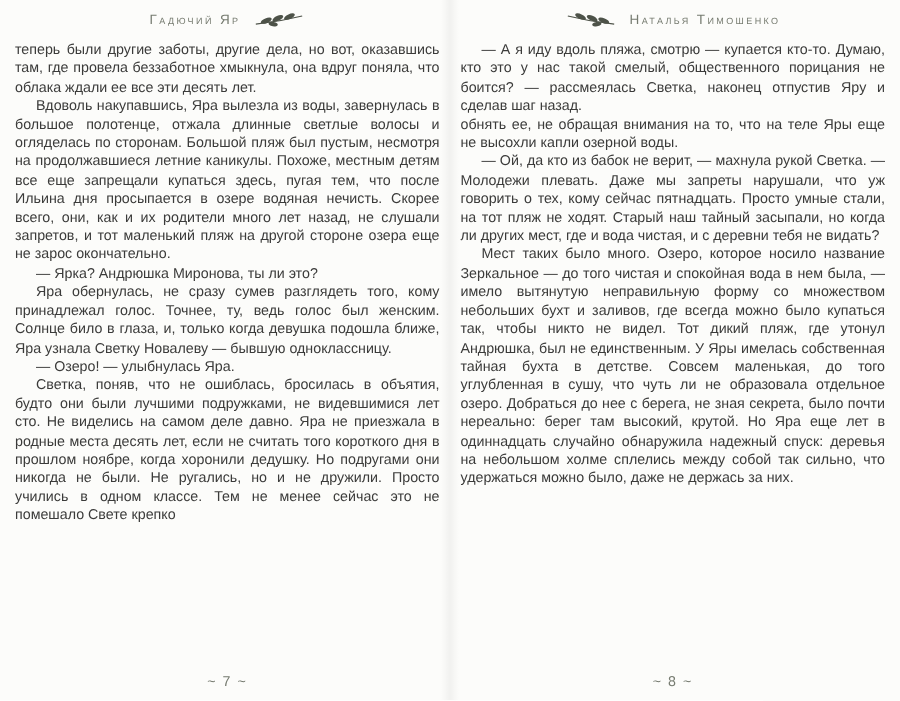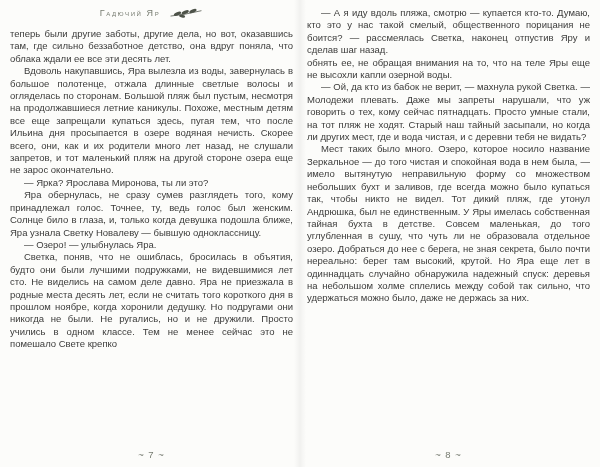--- a/index.html
+++ b/index.html
@@ -62,33 +62,45 @@
         <svg width="34" height="12" viewBox="0 0 44 14" aria-hidden="true">
           <path d="M2 11 Q 22 9 42 4" fill="none" stroke="#4d5248" stroke-width="1"></path>
           <ellipse cx="11" cy="8" rx="5" ry="2.1" transform="rotate(-22 11 8)" fill="#4d5248"></ellipse>
           <ellipse cx="21" cy="6" rx="5" ry="2.1" transform="rotate(-24 21 6)" fill="#4d5248"></ellipse>
           <ellipse cx="31" cy="4.5" rx="5" ry="2.1" transform="rotate(-24 31 4.5)" fill="#4d5248"></ellipse>
           <ellipse cx="17" cy="11" rx="4" ry="1.8" transform="rotate(12 17 11)" fill="#4d5248"></ellipse>
         </svg>
       </span>
     </div>
     <div class="body" id="left-body">
-        <p class="para">теперь были другие заботы, другие дела, но вот, оказавшись там, где сильно беззаботное детство, она вдруг поняла, что облака ждали ее все эти десять лет.</p>
+        <p class="para">теперь были другие заботы, другие дела, но вот, оказавшись там, где провела беззаботное хмыкнула, она вдруг поняла, что облака ждали ее все эти десять лет.</p>
         <p class="para indent">Вдоволь накупавшись, Яра вылезла из воды, завернулась в большое полотенце, отжала длинные светлые волосы и огляделась по сторонам. Большой пляж был пустым, несмотря на продолжавшиеся летние каникулы. Похоже, местным детям все еще запрещали купаться здесь, пугая тем, что после Ильина дня просыпается в озере водяная нечисть. Скорее всего, они, как и их родители много лет назад, не слушали запретов, и тот маленький пляж на другой стороне озера еще не зарос окончательно.</p>
-        <p class="para indent">— Ярка? Ярослава Миронова, ты ли это?</p>
+        <p class="para indent">— Ярка? Андрюшка Миронова, ты ли это?</p>
         <p class="para indent">Яра обернулась, не сразу сумев разглядеть того, кому принадлежал голос. Точнее, ту, ведь голос был женским. Солнце било в глаза, и, только когда девушка подошла ближе, Яра узнала Светку Новалеву — бывшую одноклассницу.</p>
         <p class="para indent">— Озеро! — улыбнулась Яра.</p>
         <p class="para indent">Светка, поняв, что не ошиблась, бросилась в объятия, будто они были лучшими подружками, не видевшимися лет сто. Не виделись на самом деле давно. Яра не приезжала в родные места десять лет, если не считать того короткого дня в прошлом ноябре, когда хоронили дедушку. Но подругами они никогда не были. Не ругались, но и не дружили. Просто учились в одном классе. Тем не менее сейчас это не помешало Свете крепко</p>
       </div>
     <div class="pagenum">~ 7 ~</div>
   </div>
 
   <div class="gutter"></div>
 
   <div class="page right">
+    <div class="pagehead">
+      <span class="ornament mirror">
+        <svg width="34" height="12" viewBox="0 0 44 14" aria-hidden="true">
+          <path d="M2 11 Q 22 9 42 4" fill="none" stroke="#4d5248" stroke-width="1"></path>
+          <ellipse cx="11" cy="8" rx="5" ry="2.1" transform="rotate(-22 11 8)" fill="#4d5248"></ellipse>
+          <ellipse cx="21" cy="6" rx="5" ry="2.1" transform="rotate(-24 21 6)" fill="#4d5248"></ellipse>
+          <ellipse cx="31" cy="4.5" rx="5" ry="2.1" transform="rotate(-24 31 4.5)" fill="#4d5248"></ellipse>
+          <ellipse cx="17" cy="11" rx="4" ry="1.8" transform="rotate(12 17 11)" fill="#4d5248"></ellipse>
+        </svg>
+      </span>
+      <span>Наталья Тимошенко</span>
+    </div>
     <div class="body" id="right-body">
         <p class="para indent">— А я иду вдоль пляжа, смотрю — купается кто-то. Думаю, кто это у нас такой смелый, общественного порицания не боится? — рассмеялась Светка, наконец отпустив Яру и сделав шаг назад.</p>
         <p class="para">обнять ее, не обращая внимания на то, что на теле Яры еще не высохли капли озерной воды.</p>
         <p class="para indent">— Ой, да кто из бабок не верит, — махнула рукой Светка. — Молодежи плевать. Даже мы запреты нарушали, что уж говорить о тех, кому сейчас пятнадцать. Просто умные стали, на тот пляж не ходят. Старый наш тайный засыпали, но когда ли других мест, где и вода чистая, и с деревни тебя не видать?</p>
         <p class="para indent">Мест таких было много. Озеро, которое носило название Зеркальное — до того чистая и спокойная вода в нем была, — имело вытянутую неправильную форму со множеством небольших бухт и заливов, где всегда можно было купаться так, чтобы никто не видел. Тот дикий пляж, где утонул Андрюшка, был не единственным. У Яры имелась собственная тайная бухта в детстве. Совсем маленькая, до того углубленная в сушу, что чуть ли не образовала отдельное озеро. Добраться до нее с берега, не зная секрета, было почти нереально: берег там высокий, крутой. Но Яра еще лет в одиннадцать случайно обнаружила надежный спуск: деревья на небольшом холме сплелись между собой так сильно, что удержаться можно было, даже не держась за них.</p>
       </div>
     <div class="pagenum">~ 8 ~</div>
   </div>
 
 </div>

